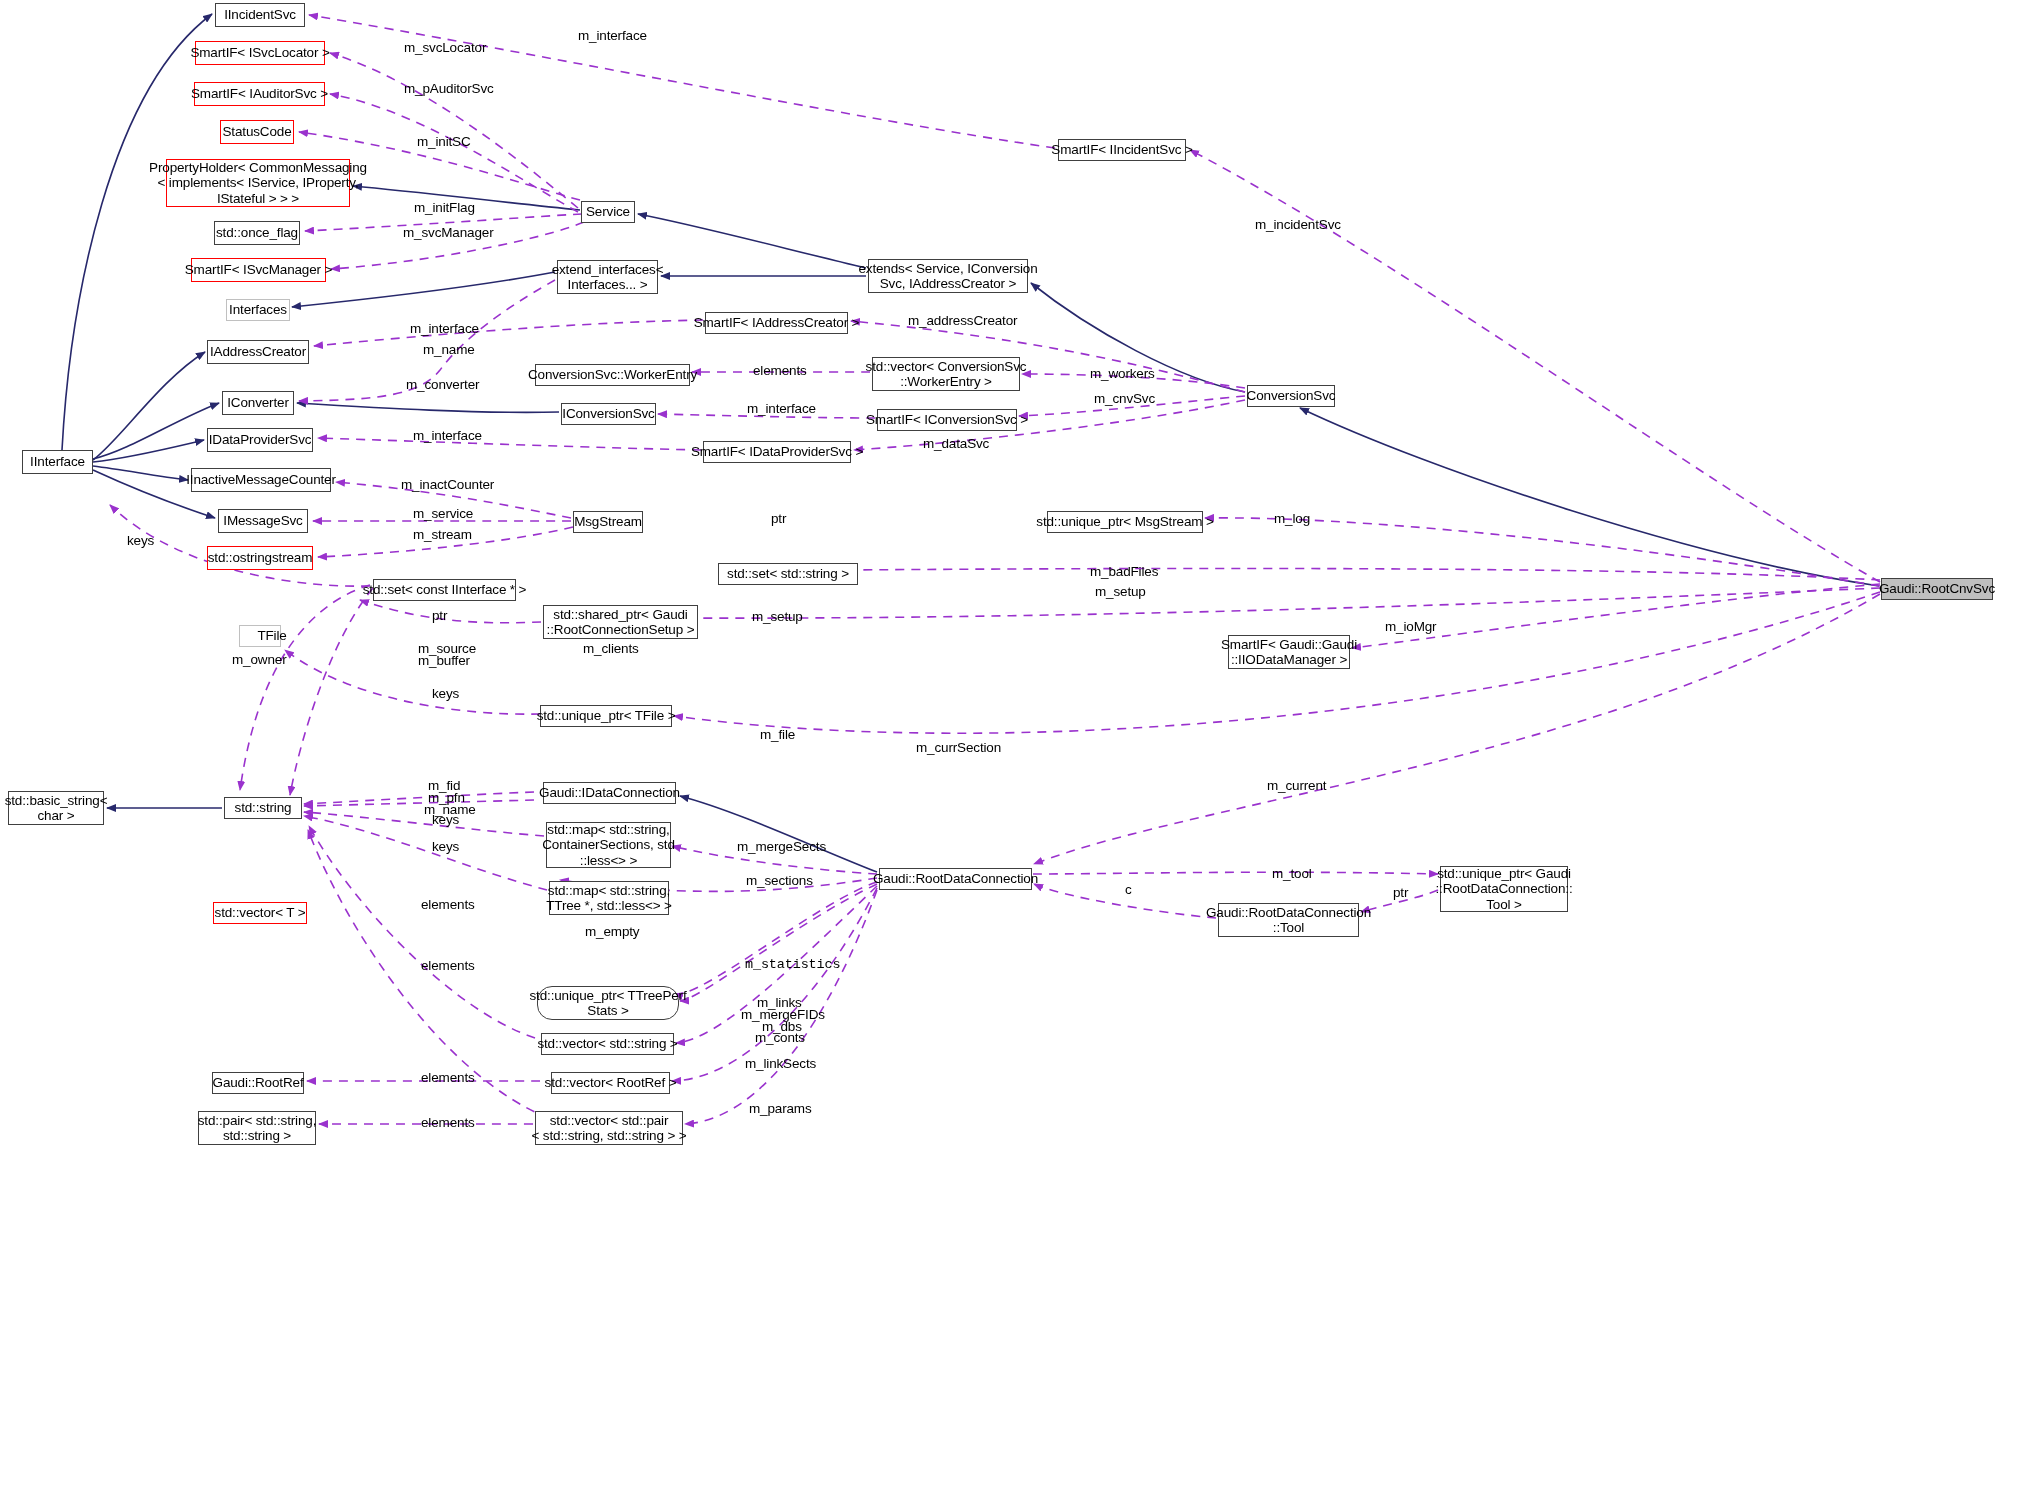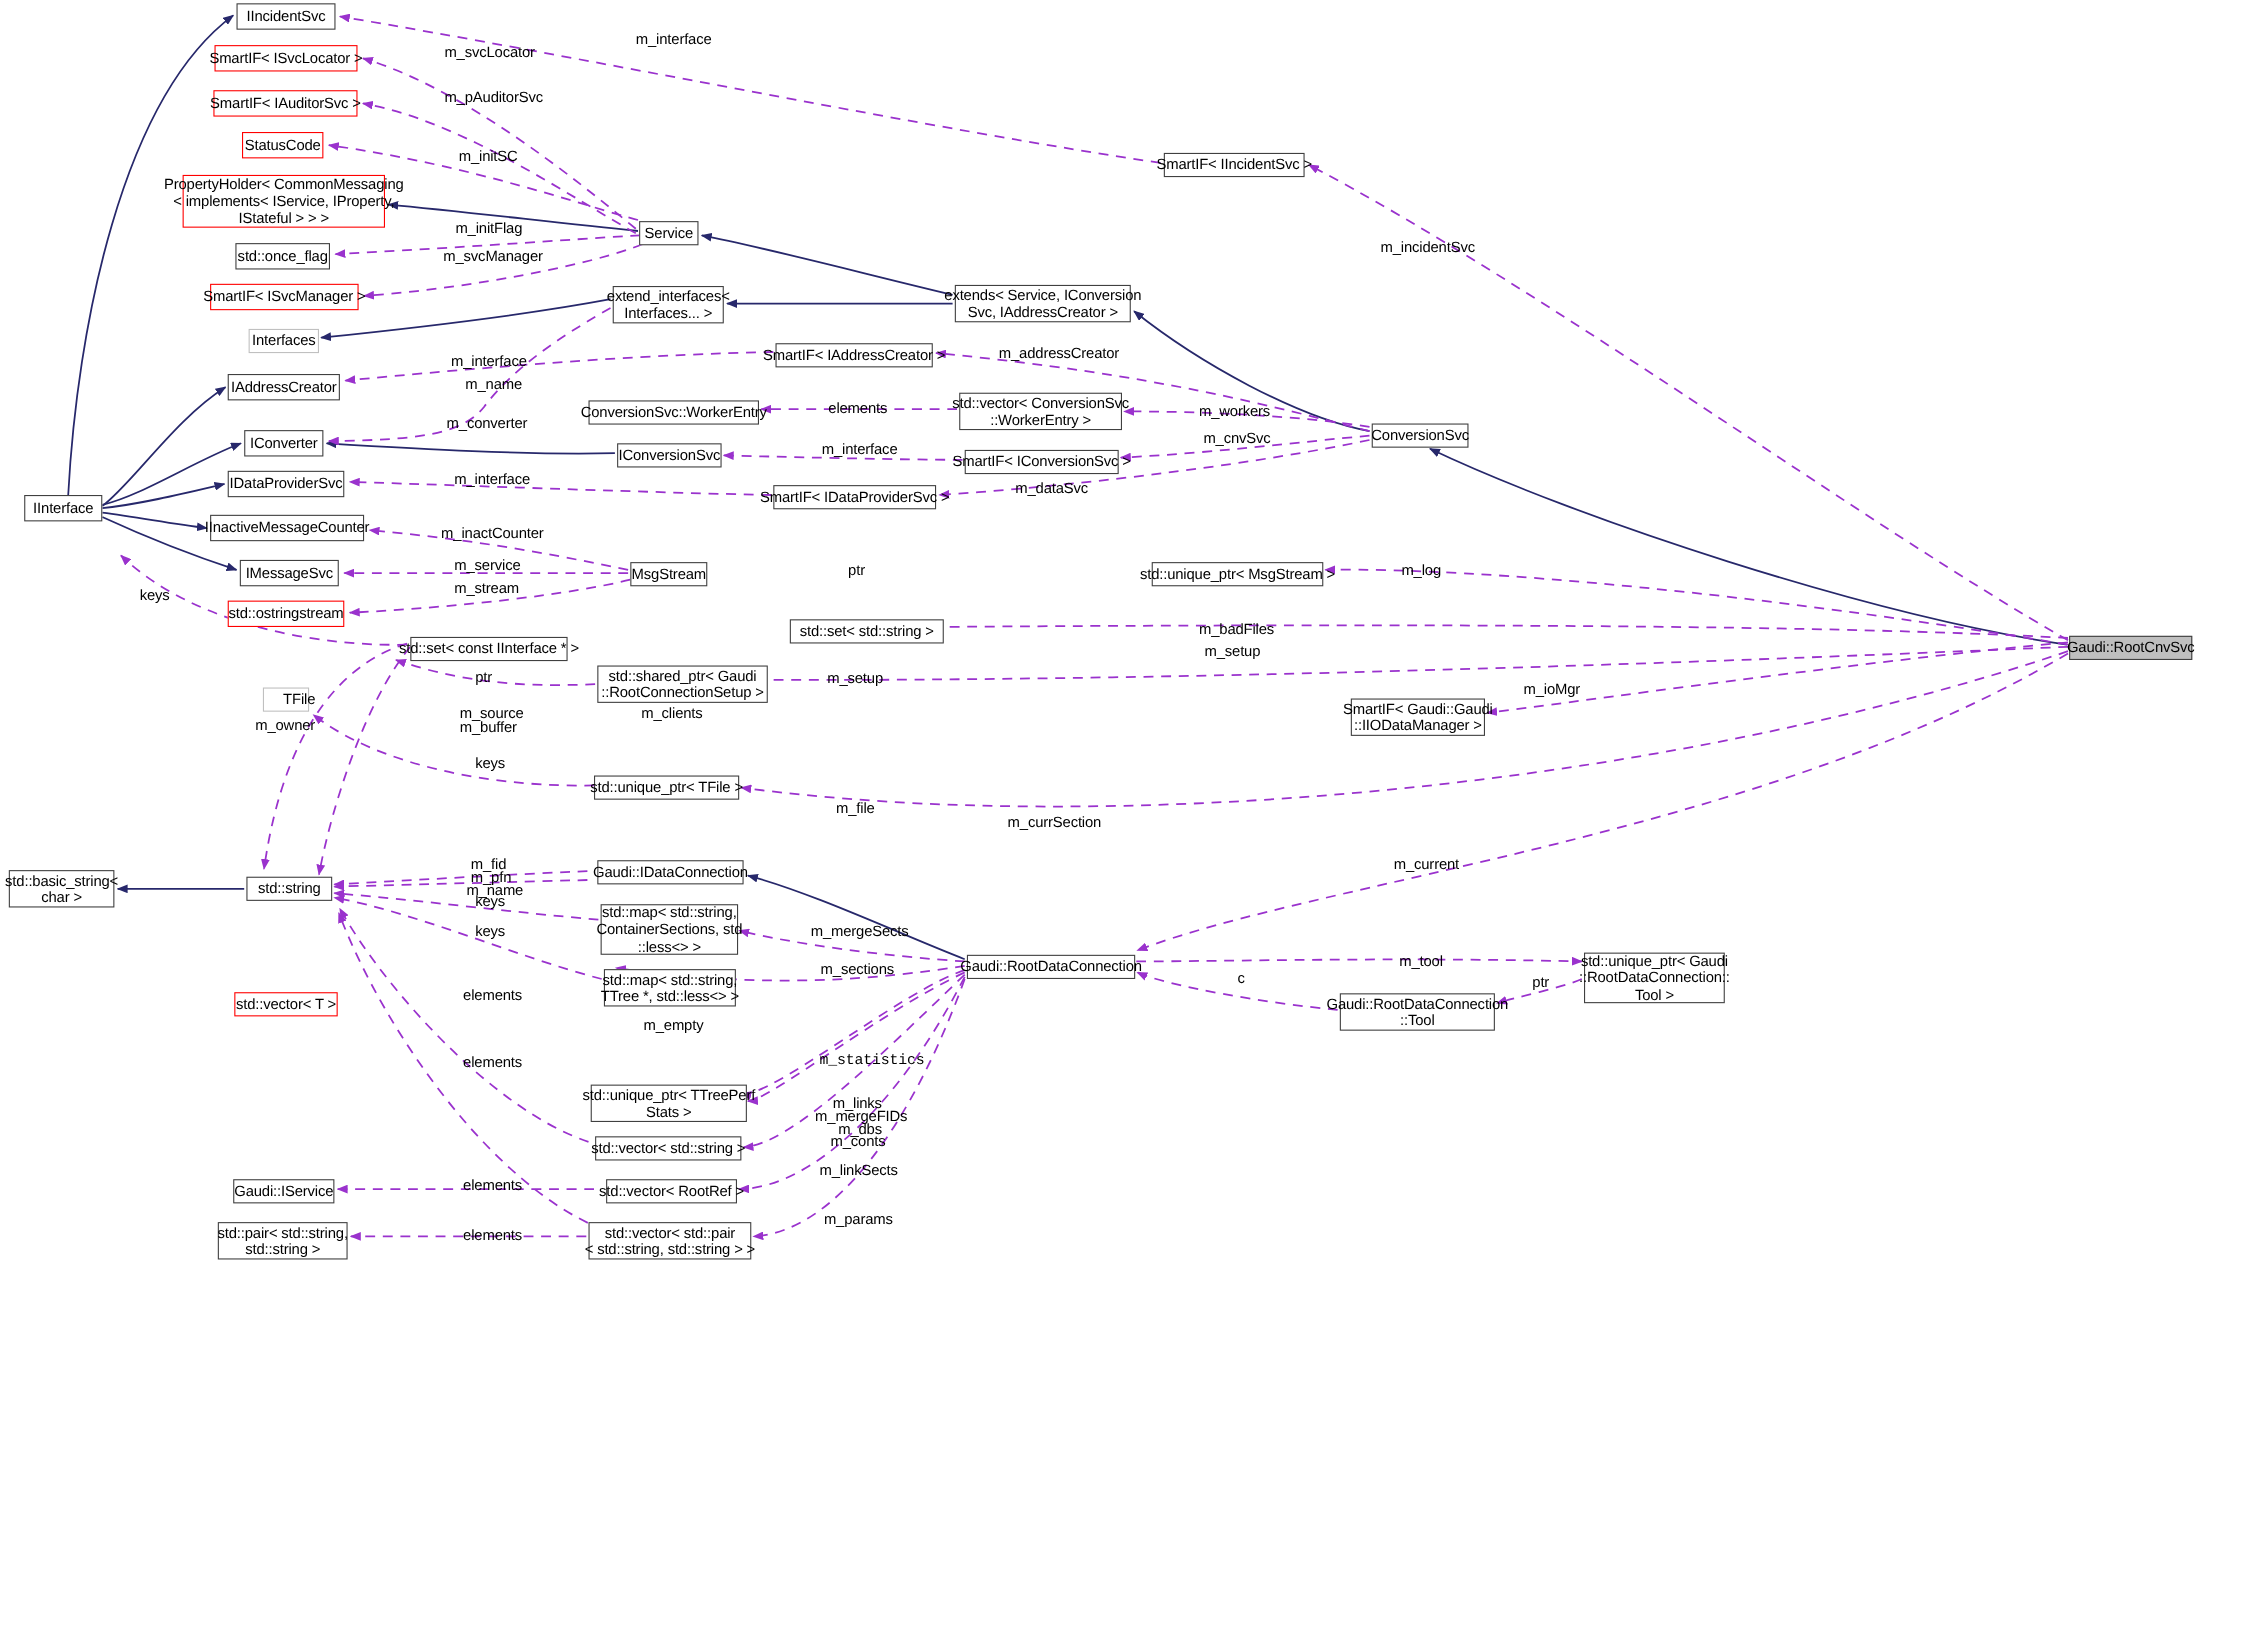--- a/index.html
+++ b/index.html
@@ -202,24 +202,24 @@
       <div class="node" style="left: 1047px; top: 511px; width: 156px; height: 22px;">std::unique_ptr&lt; MsgStream &gt;</div>
       <div class="node current" style="left: 1881px; top: 578px; width: 112px; height: 22px;">Gaudi::RootCnvSvc</div>
       <div class="node" style="left: 1228px; top: 635px; width: 122px; height: 34px;">SmartIF&lt; Gaudi::Gaudi
 ::IIODataManager &gt;</div>
       <div class="node" style="left: 879px; top: 868px; width: 153px; height: 22px;">Gaudi::RootDataConnection</div>
       <div class="node" style="left: 1218px; top: 903px; width: 141px; height: 34px;">Gaudi::RootDataConnection
 ::Tool</div>
       <div class="node" style="left: 1440px; top: 866px; width: 128px; height: 46px;">std::unique_ptr&lt; Gaudi
 ::RootDataConnection::
 Tool &gt;</div>
-      <div class="node" style="left: 537px; top: 986px; width: 142px; height: 34px;">std::unique_ptr&lt; TTreePerf
+      <div class="node" style="left: 537px; top: 986px; width: 142px; height: 34px; border-radius: 15px;">std::unique_ptr&lt; TTreePerf
 Stats &gt;</div>
       <div class="node" style="left: 541px; top: 1033px; width: 133px; height: 22px;">std::vector&lt; std::string &gt;</div>
-      <div class="node" style="left: 212px; top: 1072px; width: 92px; height: 22px;">Gaudi::IService</div>
+      <div class="node" style="left: 212px; top: 1072px; width: 92px; height: 22px;">Gaudi::RootRef</div>
       <div class="node" style="left: 551px; top: 1072px; width: 119px; height: 22px;">std::vector&lt; RootRef &gt;</div>
       <div class="node" style="left: 198px; top: 1111px; width: 118px; height: 34px;">std::pair&lt; std::string,
 std::string &gt;</div>
       <div class="node" style="left: 535px; top: 1111px; width: 148px; height: 34px;">std::vector&lt; std::pair
 &lt; std::string, std::string &gt; &gt;</div>
     </div>
   <div id="labels">
       <div class="edge-label" style="left: 578px; top: 28px;">m_interface</div>
       <div class="edge-label" style="left: 404px; top: 40px;">m_svcLocator</div>
       <div class="edge-label" style="left: 404px; top: 81px;">m_pAuditorSvc</div>

